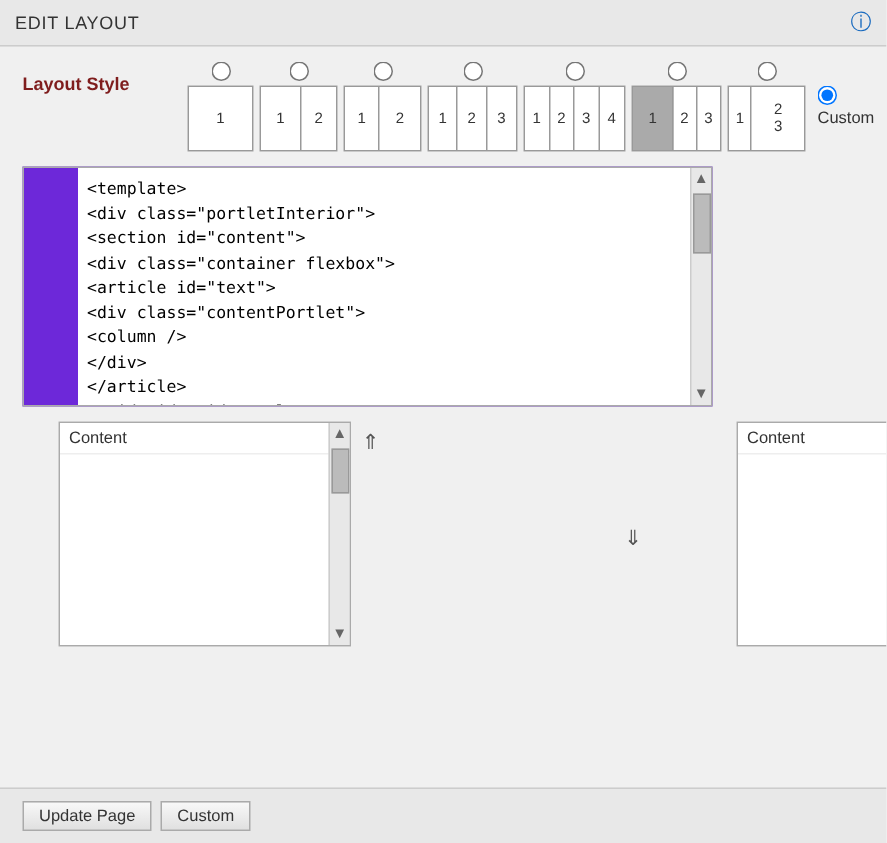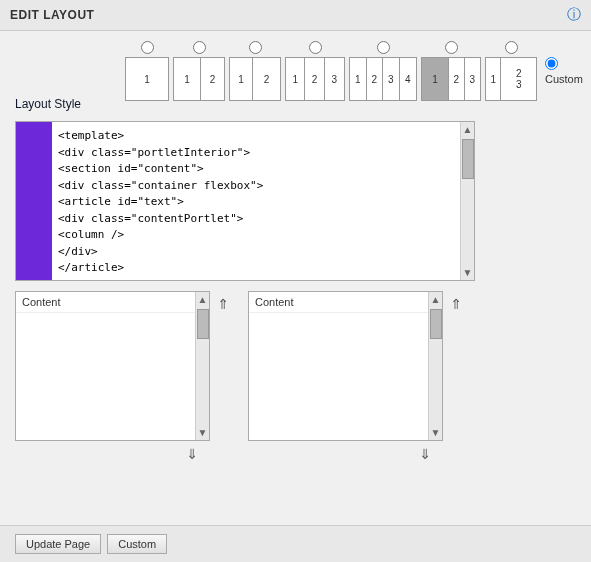--- a/index.html
+++ b/index.html
@@ -21,21 +21,21 @@
     .header {
       background: #e8e8e8;
       border-bottom: 1px solid #ccc;
       padding: 6px 10px;
       display: flex;
       align-items: center;
       justify-content: space-between;
     }
     .header-title {
       font-size: 12px;
-      font-weight: bold;
+      font-weight: normal;
       color: #333;
       letter-spacing: 0.5px;
     }
     .header-help {
       color: #1a6bbf;
       font-size: 14px;
       cursor: pointer;
     }
     .content-area {
       padding: 10px 15px;
@@ -43,25 +43,24 @@
       overflow: hidden;
     }
     .form-row {
       display: flex;
       align-items: flex-start;
       margin-bottom: 10px;
     }
     .form-label {
       width: 110px;
       font-size: 12px;
-      font-weight: normal;
-      color: #0f172a;
+      font-weight: bold;
+      color: #7f1d1d;
       padding-top: 8px;
       flex-shrink: 0;
-      margin-top: 48px;
     }
     .form-label-top {
       padding-top: 10px;
     }
     .layout-style-options {
       display: flex;
       align-items: center;
       flex-wrap: nowrap;
       gap: 4px;
     }
@@ -192,22 +191,23 @@
       align-items: flex-start;
       margin-top: 8px;
     }
     .columns-area {
       display: flex;
       align-items: flex-start;
       gap: 8px;
     }
     .column-box-wrapper {
       display: flex;
-      flex-direction: column;
-      align-items: center;
+      flex-direction: row;
+      align-items: center;
+      margin-left: 24px;
     }
     .column-box {
       border: 1px solid #aaa;
       background: white;
       width: 195px;
       height: 150px;
       display: flex;
       flex-direction: column;
       overflow: hidden;
       position: relative;

